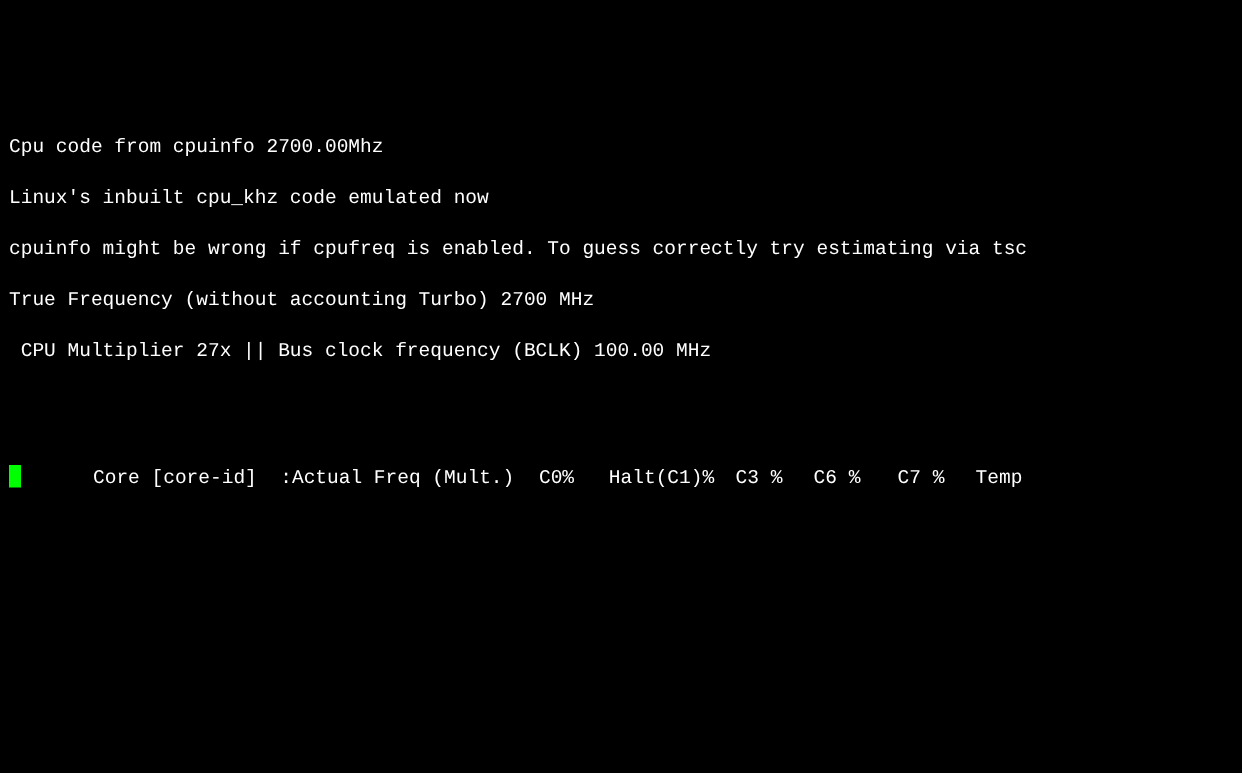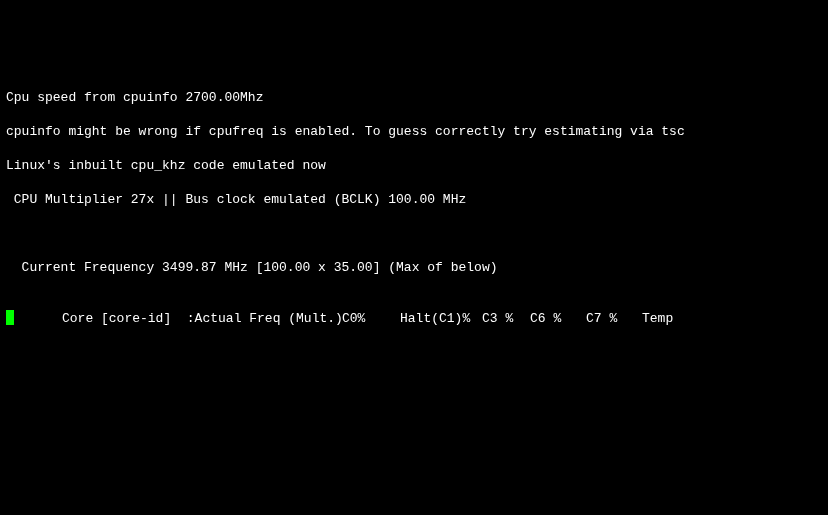--- a/index.html
+++ b/index.html
@@ -27,38 +27,38 @@
       background: #00ff00;
       width: 8px;
       height: 15px;
       vertical-align: text-bottom;
     }
     .row {
       display: flex;
     }
     .cell {
       display: inline-block;
-      text-align: left;
+      text-align: center;
     }
     .cell.left {
       text-align: center;
     }
   </style>
 </head>
 <body>
 
 
 
 <div>
-<div class="line">Cpu speed from cpuinfo 2700.00Mhz</div>
+<div class="line">Cpu code from cpuinfo 2700.00Mhz</div>
+<div class="line">Linux's inbuilt cpu_khz code emulated now</div>
 <div class="line">cpuinfo might be wrong if cpufreq is enabled. To guess correctly try estimating via tsc</div>
-<div class="line">Linux's inbuilt cpu_khz code emulated now</div>
-<div class="line"> CPU Multiplier 27x || Bus clock emulated (BCLK) 100.00 MHz</div>
+<div class="line">True Frequency (without accounting Turbo) 2700 MHz</div>
+<div class="line"> CPU Multiplier 27x || Bus clock frequency (BCLK) 100.00 MHz</div>
 <div class="line"> </div>
-<div class="line">  Current Frequency 3499.87 MHz [100.00 x 35.00] (Max of below)</div>
 
 <div class="row">
 <span class="cursor"></span><span class="cell left" style="width:48px">      </span><span class="cell left" style="width:280px">Core [core-id]  :Actual Freq (Mult.)</span><span class="cell" style="width:58px">C0%</span><span class="cell" style="width:82px">Halt(C1)%</span><span class="cell" style="width:48px">C3 %</span><span class="cell" style="width:56px">C6 %</span><span class="cell" style="width:56px">C7 %</span><span class="cell" style="width:48px">Temp</span>
 </div>
 
 
 
 
 
 

